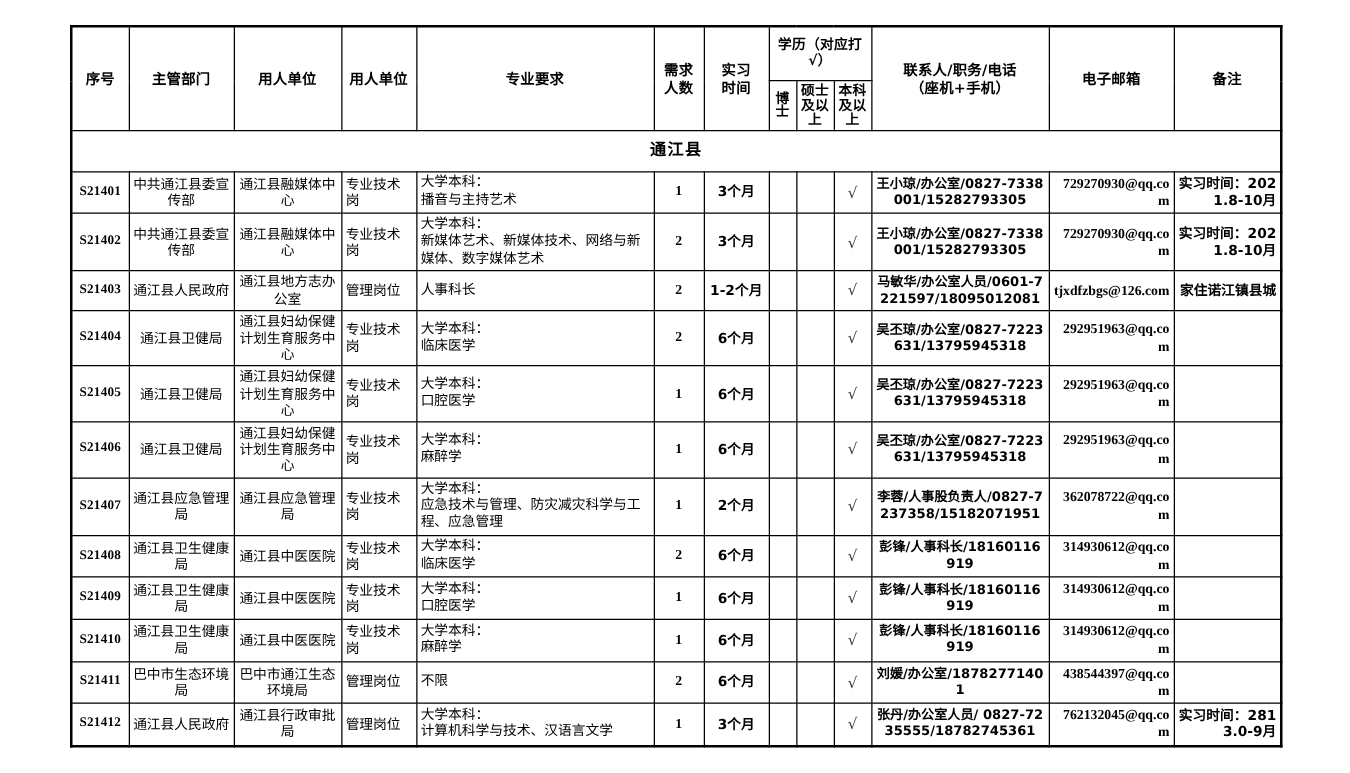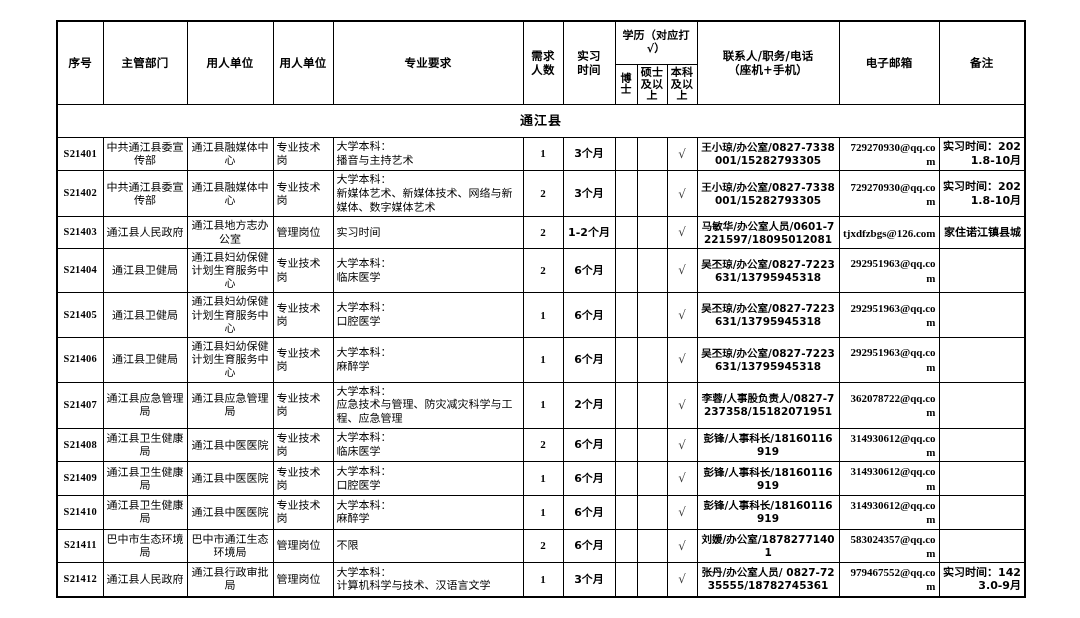--- a/index.html
+++ b/index.html
@@ -208,21 +208,21 @@
           <td class="c-edu"><span class="check">√</span></td>
           <td class="c-contact">王小琼/办公室/0827-7338001/15282793305</td>
           <td class="c-email">729270930@qq.com</td>
           <td class="c-note">实习时间：2021.8-10月</td>
         </tr>
         <tr>
           <td class="c-id">S21403</td>
           <td class="c-dept">通江县人民政府</td>
           <td class="c-unit">通江县地方志办公室</td>
           <td class="c-post">管理岗位</td>
-          <td class="c-major">实习时间</td>
+          <td class="c-major">人事科长</td>
           <td class="c-count">2</td>
           <td class="c-duration">1-2个月</td>
           <td class="c-edu"></td>
           <td class="c-edu"></td>
           <td class="c-edu"><span class="check">√</span></td>
           <td class="c-contact">马敏华/办公室人员/0601-7221597/18095012081</td>
           <td class="c-email">tjxdfzbgs@126.com</td>
           <td class="c-note">家住诺江镇县城</td>
         </tr>
         <tr>
@@ -335,33 +335,33 @@
           <td class="c-dept">巴中市生态环境局</td>
           <td class="c-unit">巴中市通江生态环境局</td>
           <td class="c-post">管理岗位</td>
           <td class="c-major">不限</td>
           <td class="c-count">2</td>
           <td class="c-duration">6个月</td>
           <td class="c-edu"></td>
           <td class="c-edu"></td>
           <td class="c-edu"><span class="check">√</span></td>
           <td class="c-contact">刘媛/办公室/18782771401</td>
-          <td class="c-email">583024357@qq.com</td>
+          <td class="c-email">438544397@qq.com</td>
           <td class="c-note"></td>
         </tr>
         <tr>
           <td class="c-id">S21412</td>
           <td class="c-dept">通江县人民政府</td>
           <td class="c-unit">通江县行政审批局</td>
           <td class="c-post">管理岗位</td>
           <td class="c-major">大学本科：<br>计算机科学与技术、汉语言文学</td>
           <td class="c-count">1</td>
           <td class="c-duration">3个月</td>
           <td class="c-edu"></td>
           <td class="c-edu"></td>
           <td class="c-edu"><span class="check">√</span></td>
           <td class="c-contact">张丹/办公室人员/ 0827-7235555/18782745361</td>
-          <td class="c-email">979467552@qq.com</td>
-          <td class="c-note">实习时间：1423.0-9月</td>
+          <td class="c-email">762132045@qq.com</td>
+          <td class="c-note">实习时间：2813.0-9月</td>
         </tr>
       </tbody>
   </table>
 </div>
 
 </body></html>

